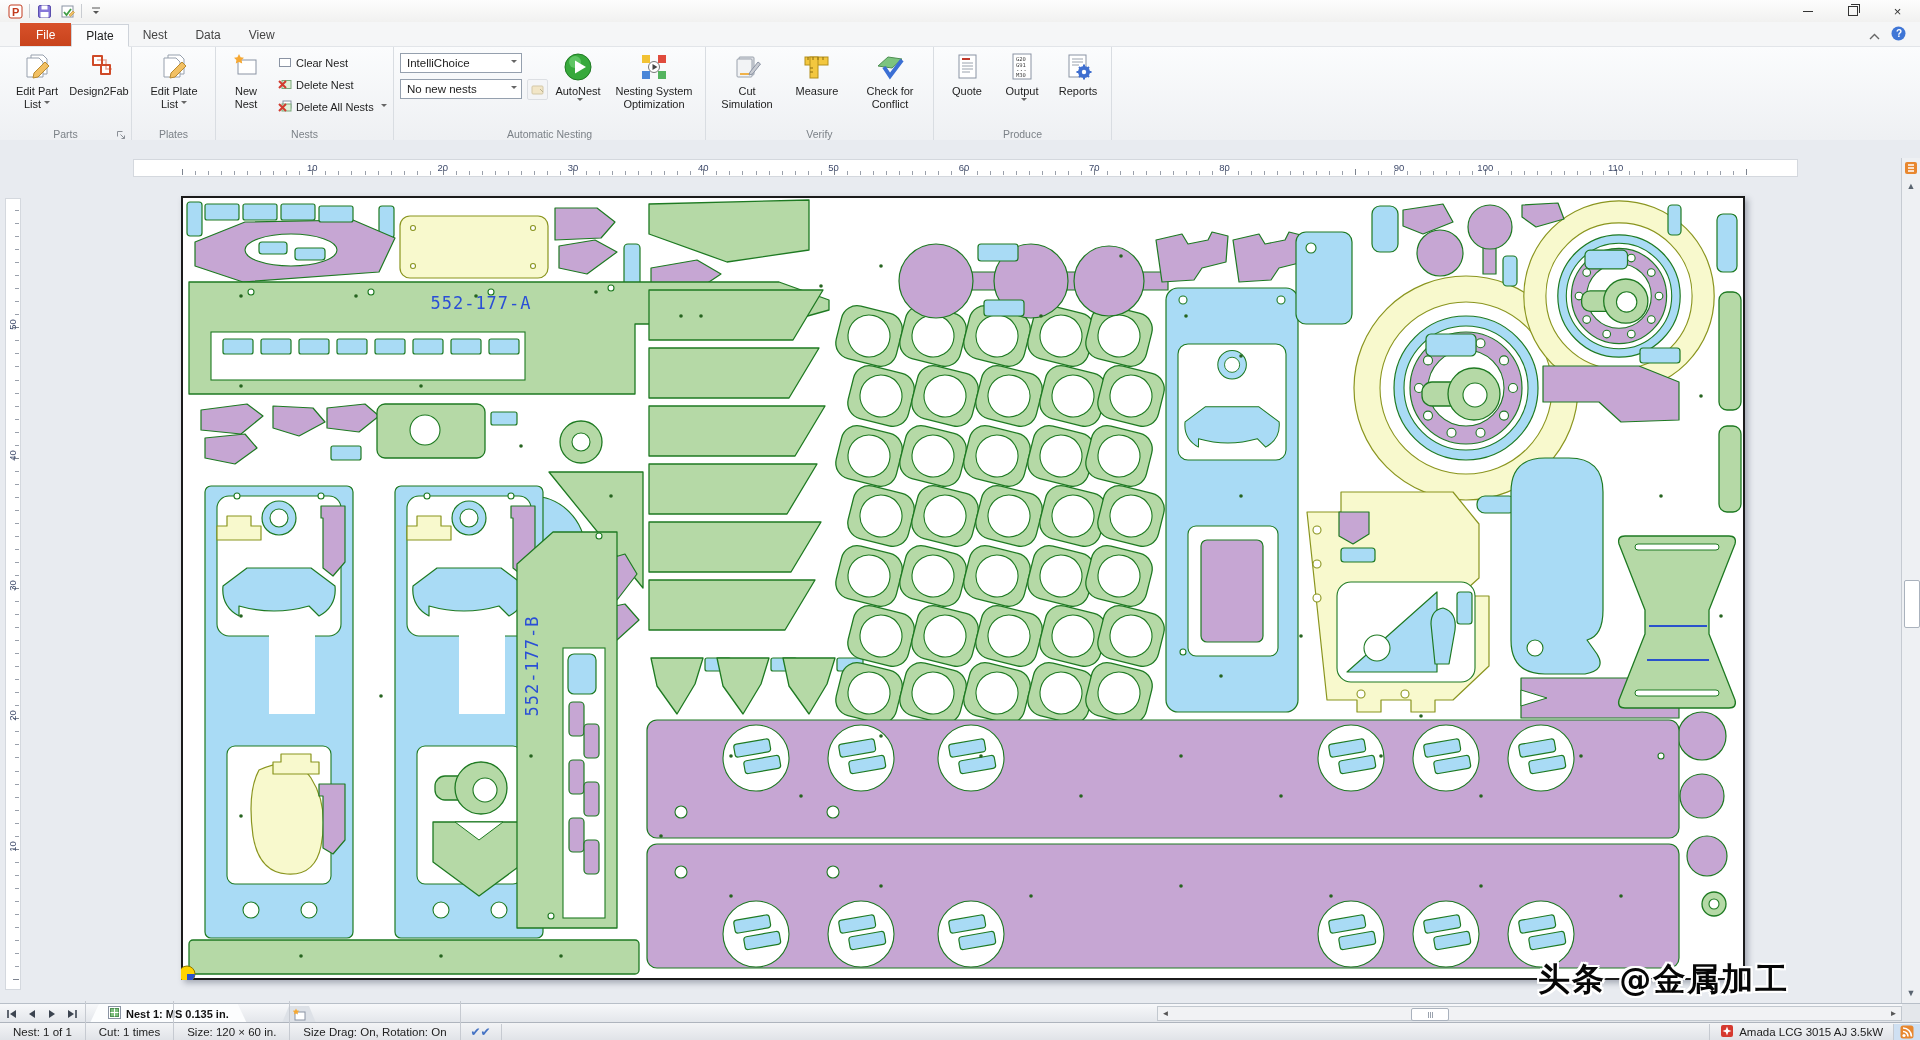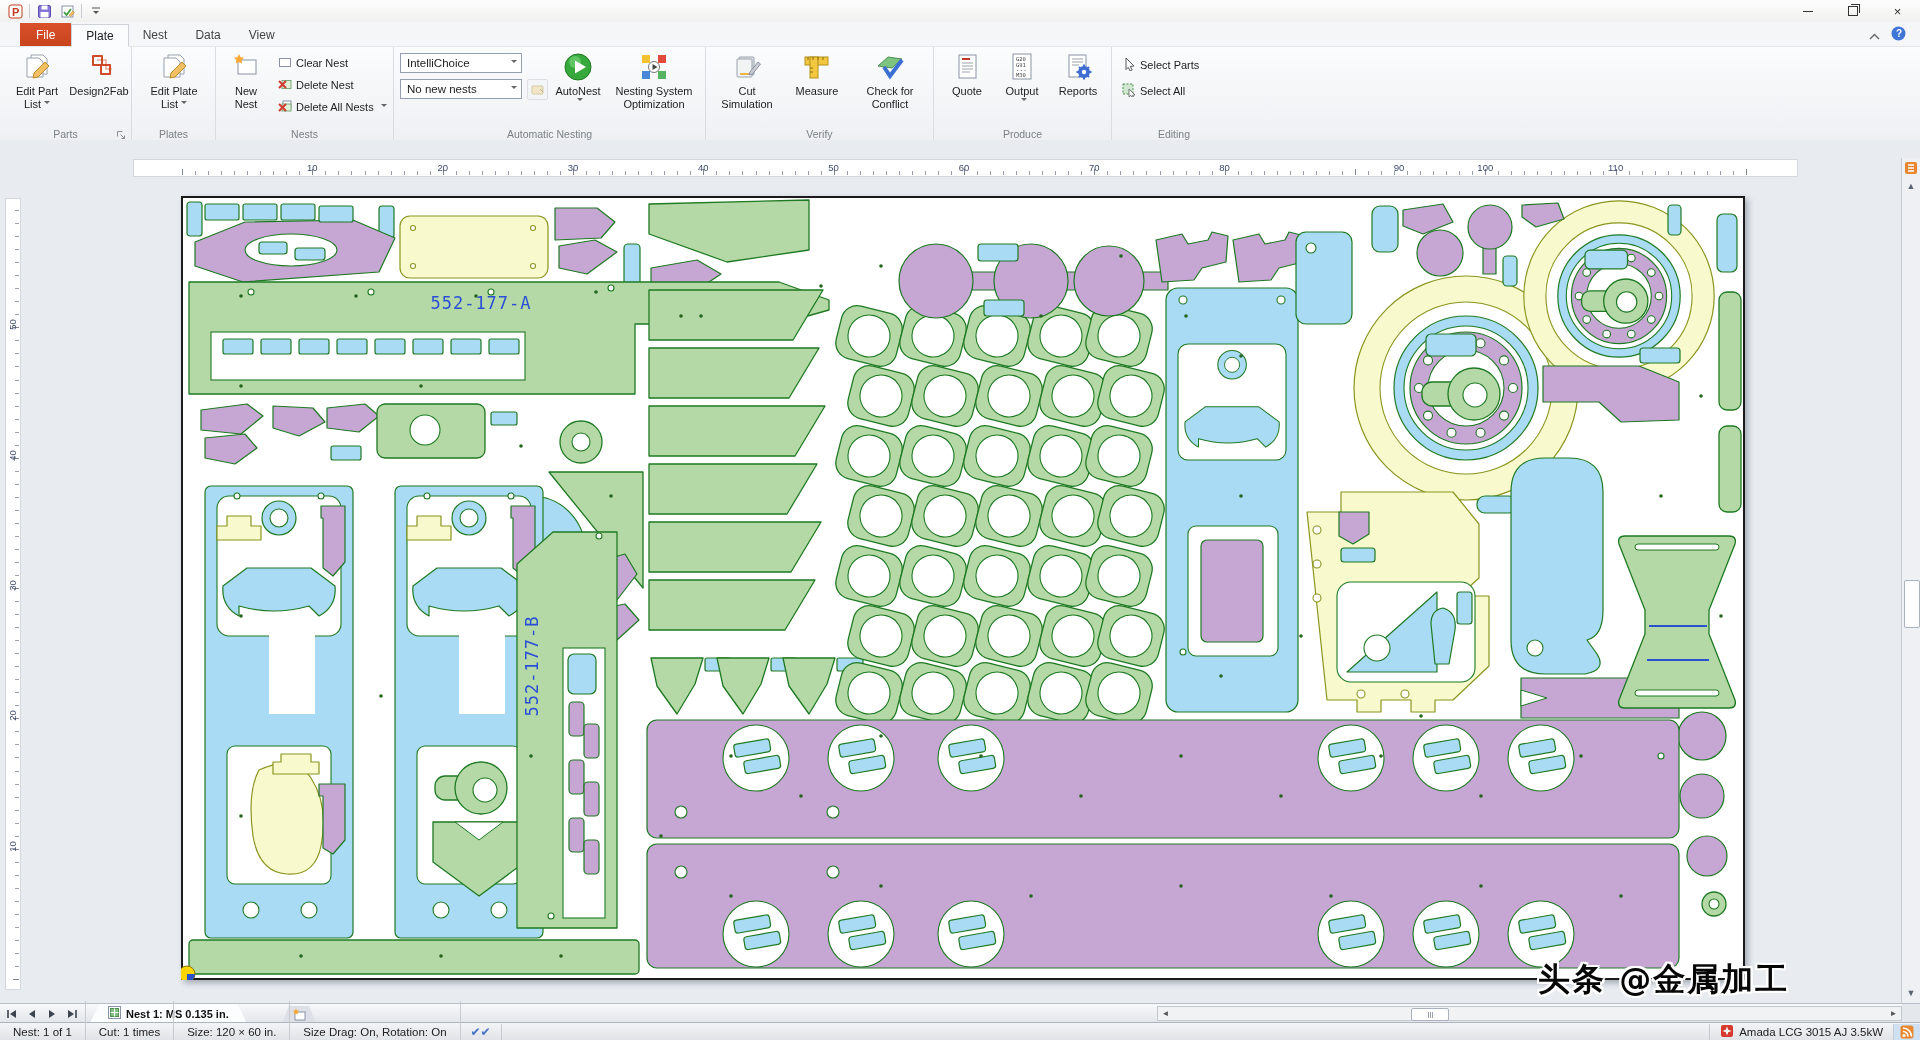--- a/index.html
+++ b/index.html
@@ -341,36 +341,20 @@
               <path d="M21,12.5 v3 M21,24.5 v3 M13.5,20 h3 M25.5,20 h3 M16,15 l2,2 M24,23 l2,2 M26,15 l-2,2 M18,23 l-2,2"></path>
             </g>
             <circle cx="21" cy="20" r="2.2" fill="#fff"></circle>
           </svg>
       </span>
       <span>Reports</span>
     </div>
     <div class="glabel">Produce</div>
   </div>
 
-  <div class="rgroup" style="width:124px;border-right:none">
-    <div class="smallrow" style="left:10px;top:10px">
-      <span><svg width="14" height="14">
-            <path d="M4,1 L12,9 L8.2,9.4 L10.2,13 L8.2,14 L6.2,10.4 L4,12.6 Z" fill="#fff" stroke="#555"></path>
-          </svg></span>
-      <span>Select Parts</span>
-    </div>
-    <div class="smallrow" style="left:10px;top:36px">
-      <span><svg width="14" height="14">
-            <rect x="1" y="1" width="10" height="10" fill="#cfe8cf" stroke="#4e8f52" stroke-dasharray="2,1.5"></rect>
-            <path d="M7,6 L13,12 L10.4,12.2 L11.6,14 L10,14 L8.8,12.4 L7,13.8 Z" fill="#fff" stroke="#555" stroke-width=".8"></path>
-          </svg></span>
-      <span>Select All</span>
-    </div>
-    <div class="glabel">Editing</div>
-  </div>
 </div>
 
 <div id="workarea">
   <div id="hruler">
       <i class="tick major" style="left: 48px;"></i>
       <i class="tick" style="left: 61px;"></i>
       <i class="tick" style="left: 74.1px;"></i>
       <i class="tick" style="left: 87.1px;"></i>
       <i class="tick" style="left: 100.1px;"></i>
       <i class="tick" style="left: 113.2px;"></i>

